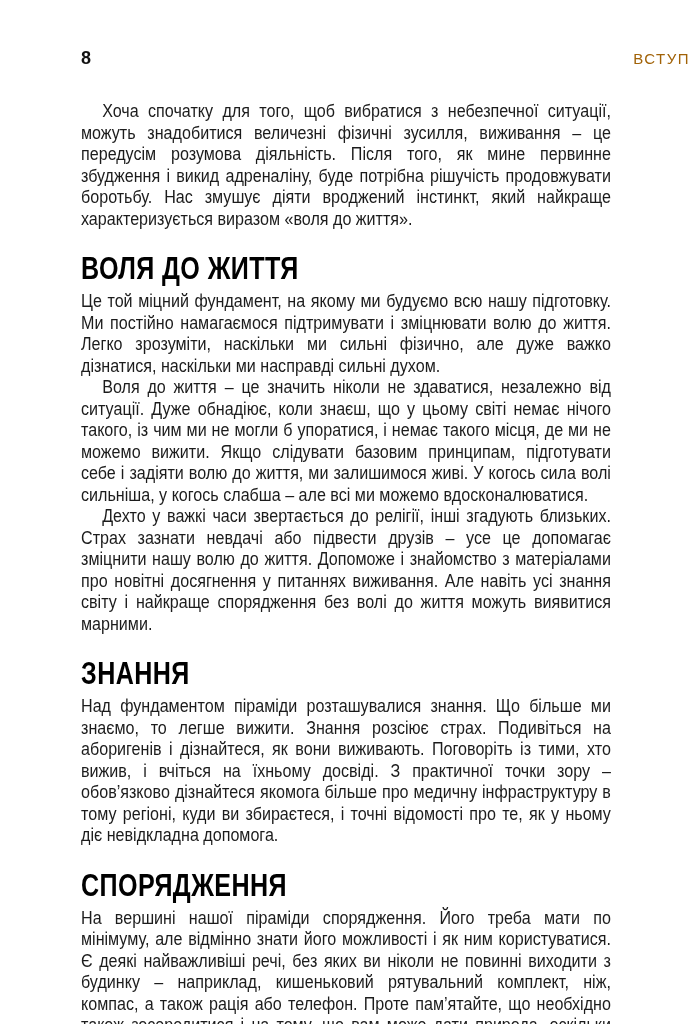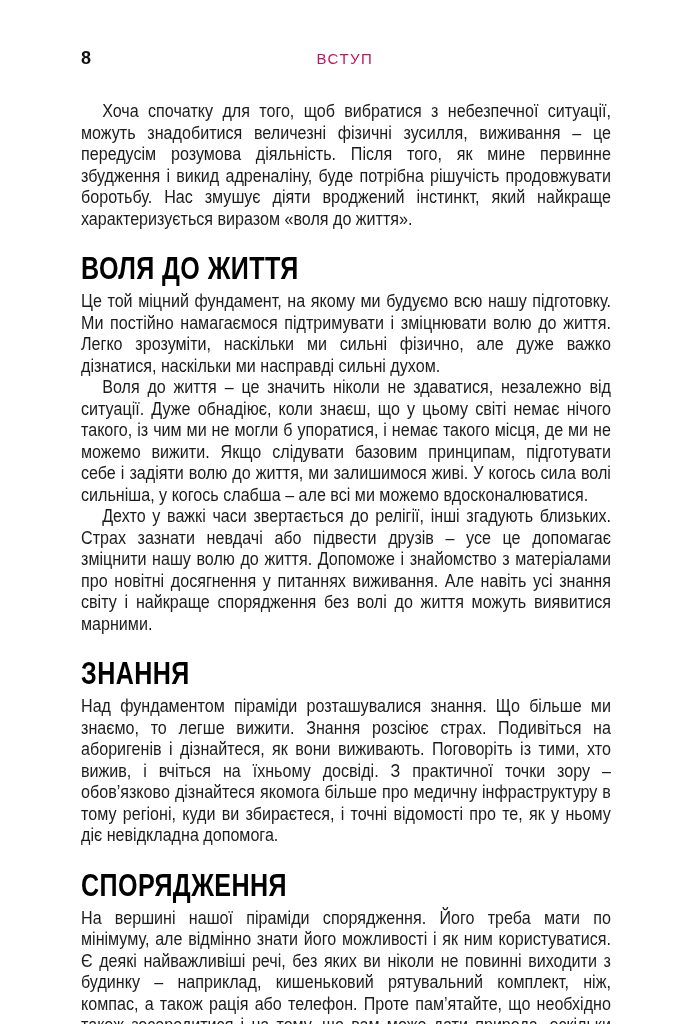--- a/index.html
+++ b/index.html
@@ -31,24 +31,24 @@
     font-size: 18px;
     font-weight: bold;
     color: #111111;
     line-height: 20px;
   }
   .running-title {
     position: absolute;
     left: 0;
     right: 0;
     top: 2px;
-    text-align: center;
+    text-align: right;
     font-size: 15px;
     letter-spacing: 1.5px;
-    color: #be185d;
+    color: #a16207;
     line-height: 18px;
   }
   
   .content {
     position: absolute;
     top: 101px;
     left: 81px;
     width: 576px;
     transform: scaleX(0.92);
     transform-origin: 0 0;

